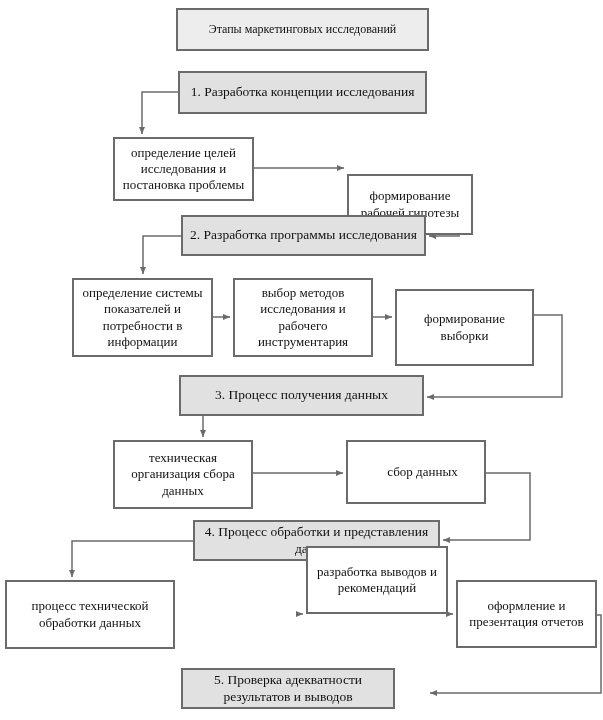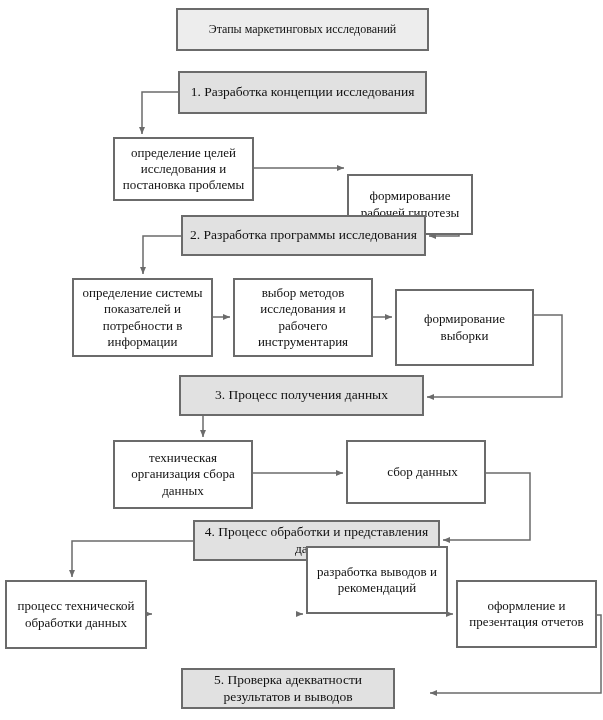--- a/index.html
+++ b/index.html
@@ -30,21 +30,21 @@
   .b-r1b1  {left:113px;top:137px;width:141px;height:64px;}
   .b-r1b2  {left:347px;top:138px;width:126px;height:61px;margin-top:36px;}
   .b-s2    {left:181px;top:215px;width:245px;height:41px;}
   .b-r2b1  {left:72px; top:278px;width:141px;height:79px;}
   .b-r2b2  {left:233px;top:278px;width:140px;height:79px;}
   .b-r2b3  {left:395px;top:277px;width:139px;height:77px;margin-top:12px;}
   .b-s3    {left:179px;top:375px;width:245px;height:41px;}
   .b-r3b1  {left:113px;top:440px;width:140px;height:69px;}
   .b-r3b2  {left:346px;top:440px;width:140px;height:64px;padding-left:17px;}
   .b-s4    {left:193px;top:520px;width:247px;height:41px;}
-  .b-r4b1  {left:5px;  top:580px;width:142px;height:69px;}
+  .b-r4b1  {left:5px;  top:580px;width:170px;height:69px;}
   .b-r4b2  {left:155px;top:580px;width:142px;height:69px;}
   .b-r4b3  {left:306px;top:546px;width:142px;height:68px;}
   .b-r4b4  {left:456px;top:580px;width:141px;height:68px;}
   .b-s5    {left:181px;top:668px;width:214px;height:41px;}
 </style>
 </head>
 <body>
 
 <div class="canvas">
 

